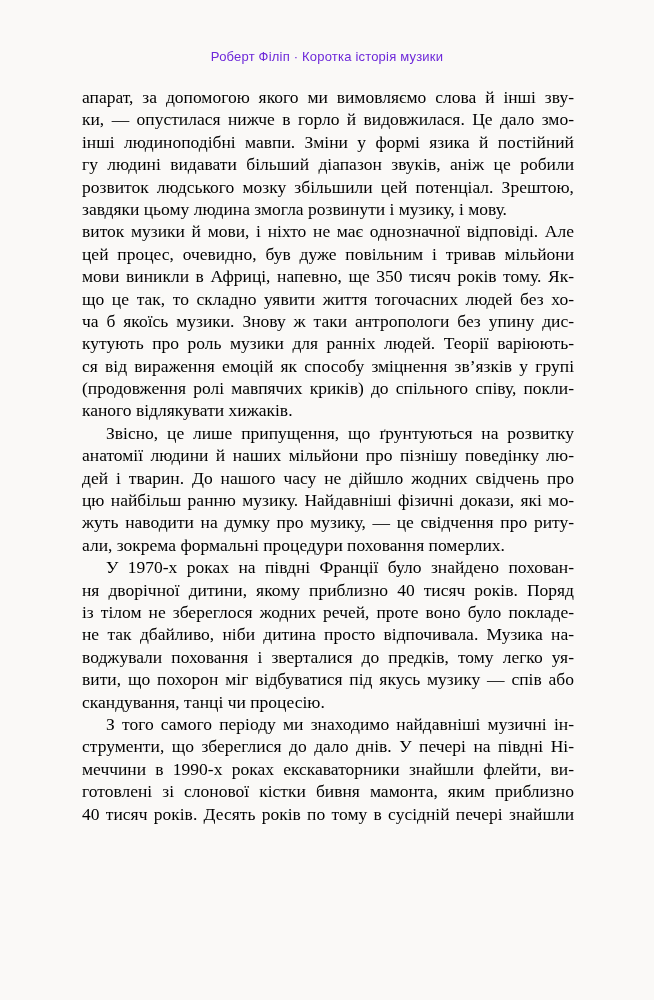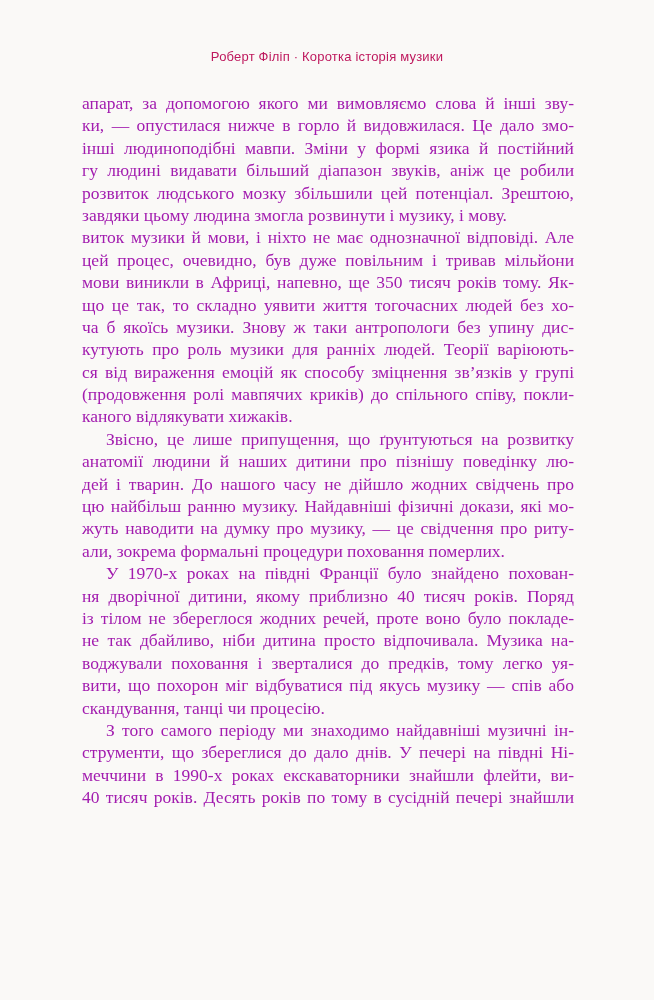--- a/index.html
+++ b/index.html
@@ -16,28 +16,28 @@
   }
   .running-header {
     position: absolute;
     top: 49px;
     left: 0;
     width: 100%;
     text-align: center;
     font-family: "Liberation Sans", "DejaVu Sans", sans-serif;
     font-size: 13px;
     letter-spacing: 0.2px;
-    color: #be185d;
+    color: #6d28d9;
   }
   .text-block {
     position: absolute;
-    top: 92px;
+    top: 86px;
     left: 82px;
     width: 492px;
-    color: #a21caf;
+    color: #000000;
   }
   .line {
     font-size: 17.5px;
     line-height: 22.4px;
     height: 22.4px;
     white-space: normal;
     text-align: justify;
     text-align-last: justify;
     font-feature-settings: "onum" 1;
   }
@@ -74,32 +74,33 @@
       <div class="line">виток музики й мови, і ніхто не має однозначної відповіді. Але</div>
       <div class="line">цей процес, очевидно, був дуже повільним і тривав мільйони</div>
       <div class="line">мови виникли в Африці, напевно, ще 350 тисяч років тому. Як-</div>
       <div class="line">що це так, то складно уявити життя тогочасних людей без хо-</div>
       <div class="line">ча б якоїсь музики. Знову ж таки антропологи без упину дис-</div>
       <div class="line">кутують про роль музики для ранніх людей. Теорії варіюють-</div>
       <div class="line">ся від вираження емоцій як способу зміцнення зв’язків у групі</div>
       <div class="line">(продовження ролі мавпячих криків) до спільного співу, покли-</div>
       <div class="line last">каного відлякувати хижаків.</div>
       <div class="line indent">Звісно, це лише припущення, що ґрунтуються на розвитку</div>
-      <div class="line">анатомії людини й наших дитини про пізнішу поведінку лю-</div>
+      <div class="line">анатомії людини й наших мільйони про пізнішу поведінку лю-</div>
       <div class="line">дей і тварин. До нашого часу не дійшло жодних свідчень про</div>
       <div class="line">цю найбільш ранню музику. Найдавніші фізичні докази, які мо-</div>
       <div class="line">жуть наводити на думку про музику, — це свідчення про риту-</div>
       <div class="line last">али, зокрема формальні процедури поховання померлих.</div>
       <div class="line indent">У 1970-х роках на півдні Франції було знайдено похован-</div>
       <div class="line">ня дворічної дитини, якому приблизно 40 тисяч років. Поряд</div>
       <div class="line">із тілом не збереглося жодних речей, проте воно було покладе-</div>
       <div class="line">не так дбайливо, ніби дитина просто відпочивала. Музика на-</div>
       <div class="line">воджували поховання і зверталися до предків, тому легко уя-</div>
       <div class="line">вити, що похорон міг відбуватися під якусь музику — спів або</div>
       <div class="line last">скандування, танці чи процесію.</div>
       <div class="line indent">З того самого періоду ми знаходимо найдавніші музичні ін-</div>
       <div class="line">струменти, що збереглися до дало днів. У печері на півдні Ні-</div>
       <div class="line">меччини в 1990-х роках екскаваторники знайшли флейти, ви-</div>
+      <div class="line">готовлені зі слонової кістки бивня мамонта, яким приблизно</div>
       <div class="line">40 тисяч років. Десять років по тому в сусідній печері знайшли</div>
     </div>
 
   <div class="page-number">16</div>
 </div>
 
 </body></html>

